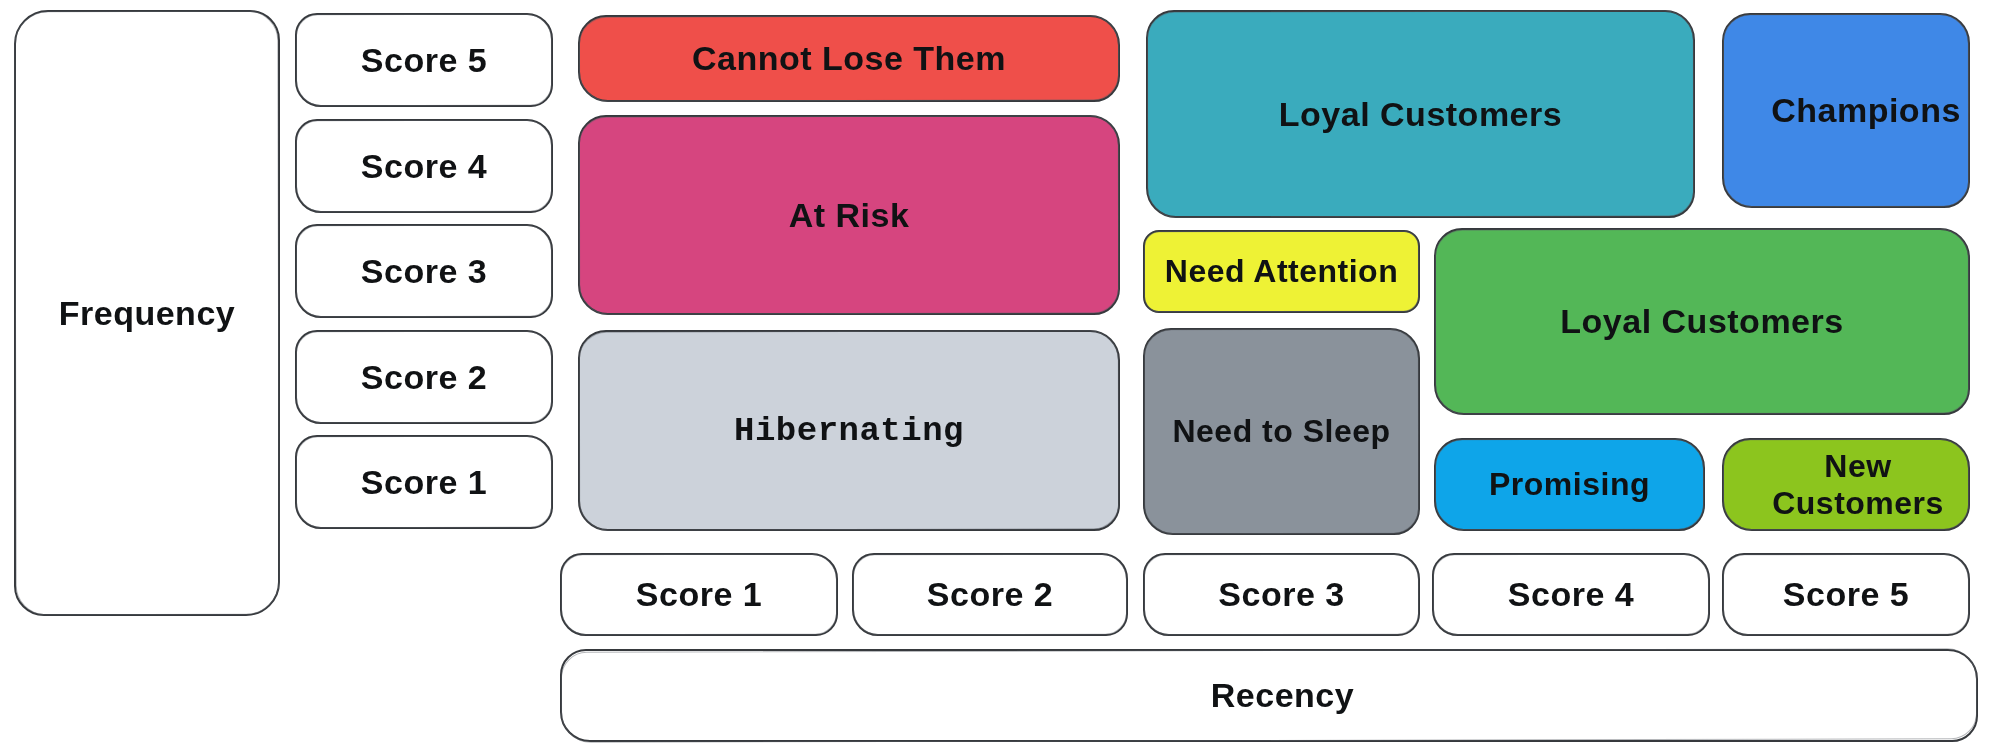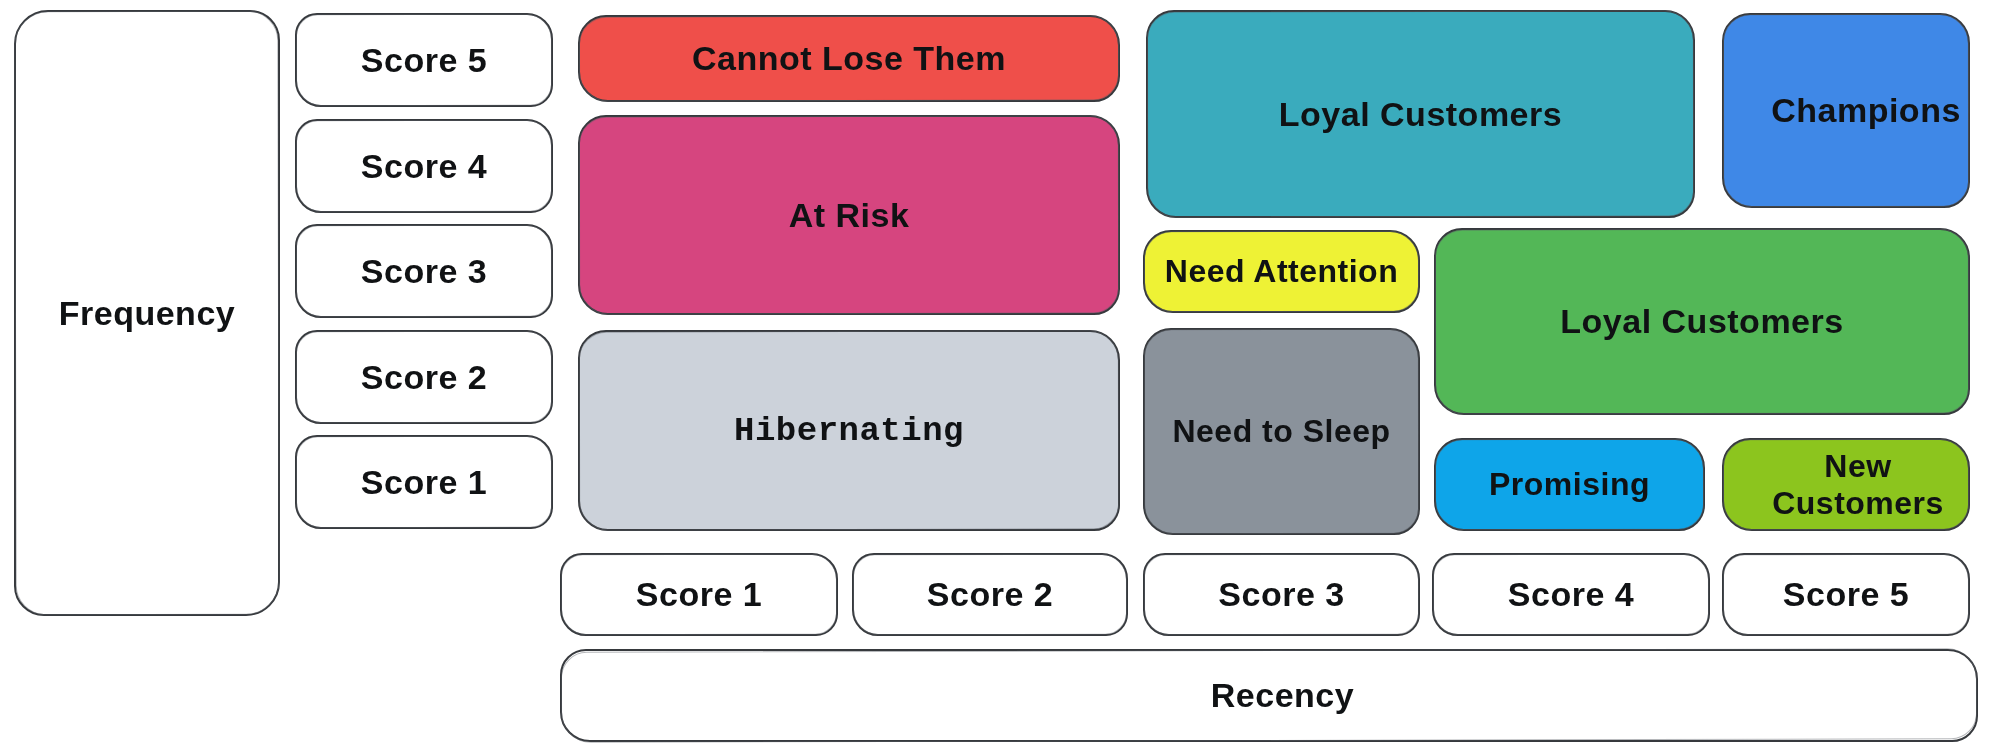--- a/index.html
+++ b/index.html
@@ -37,21 +37,21 @@
   
   #freq-label{left:14px;top:10px;width:266px;height:606px;border-radius:34px 30px 34px 30px;}
   .fscore{left:295px;width:258px;height:94px;}
   #f5{top:13px;}  #f4{top:119px;} #f3{top:224px;} #f2{top:330px;} #f1{top:435px;}
 
   
   #seg-cannot     {left:578px; top:15px;  width:542px;height:87px;text-align:right;}
   #seg-atrisk     {left:578px; top:115px; width:542px;height:200px;}
   #seg-hibernating{left:578px; top:330px; width:542px;height:201px;}
   #seg-loyal-teal {left:1146px;top:10px;  width:549px;height:208px;}
-  #seg-need       {left:1143px;top:230px; width:277px;height:83px;}
+  #seg-need       {left:1143px;top:230px; width:277px;height:83px;border-radius:16px;}
   #seg-sleep      {left:1143px;top:328px; width:277px;height:207px;}
   #seg-champions  {left:1722px;top:13px;  width:248px;height:195px;padding-left:40px;}
   #seg-loyal-green{left:1434px;top:228px; width:536px;height:187px;}
   #seg-promising  {left:1434px;top:438px; width:271px;height:93px;}
   #seg-new        {left:1722px;top:438px; width:248px;height:93px;}
 
   
   .rscore{top:553px;height:83px;}
   #r1{left:560px; width:278px;}
   #r2{left:852px; width:276px;}

